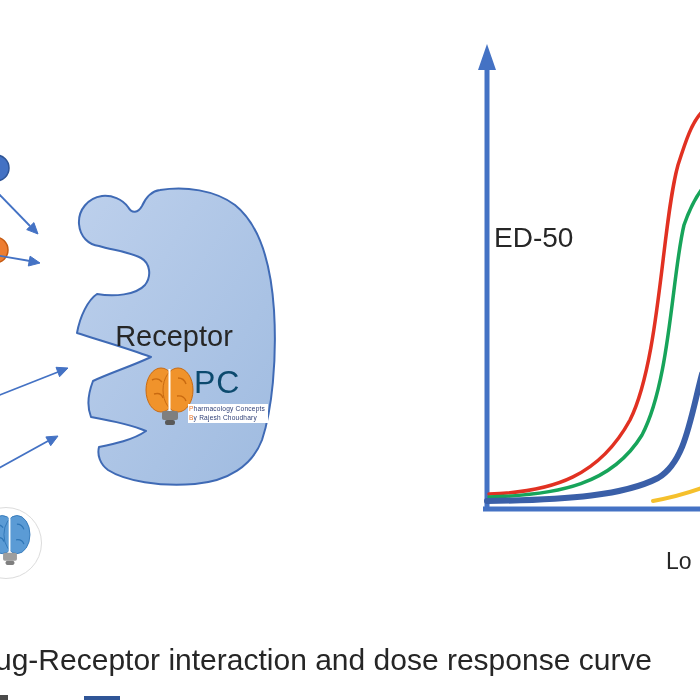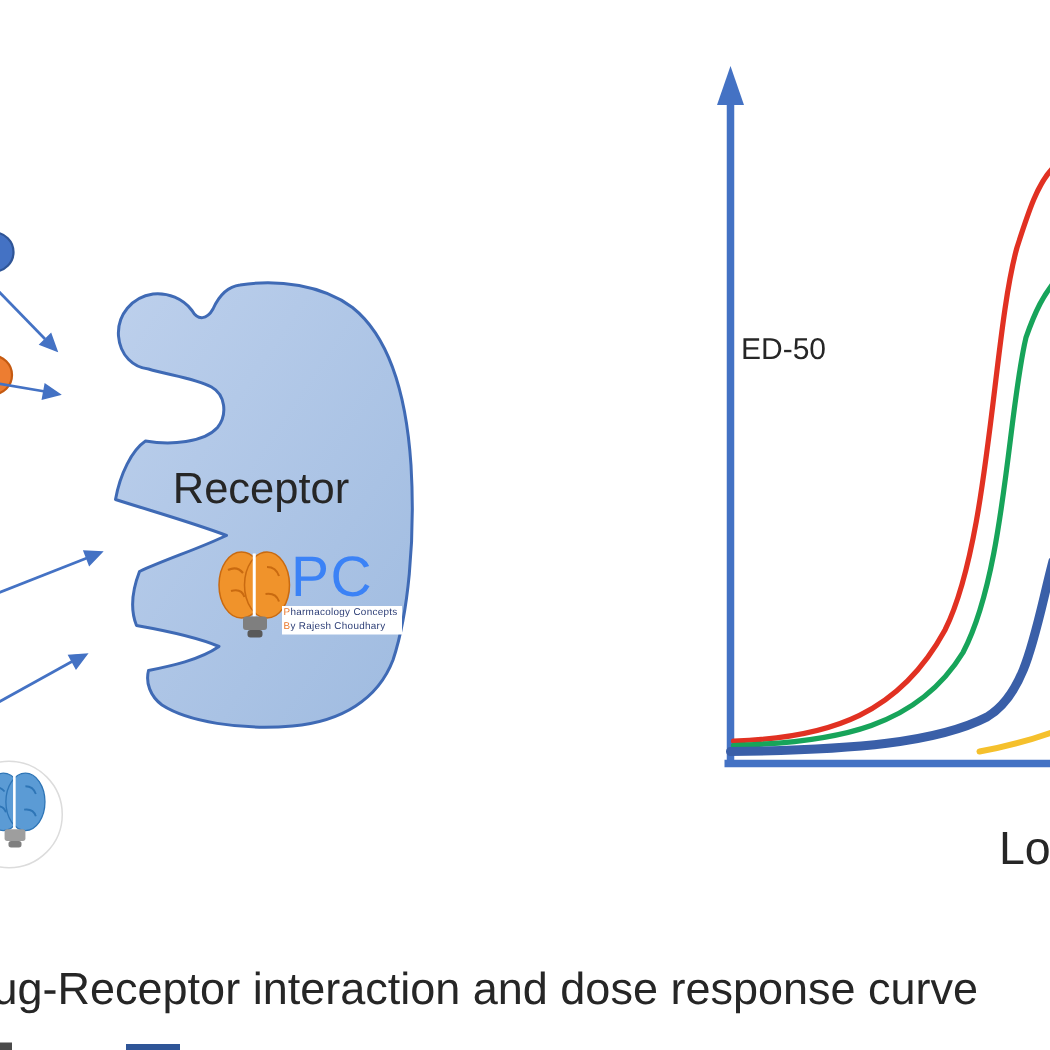--- a/index.html
+++ b/index.html
@@ -1,32 +1,32 @@
 <!DOCTYPE html>
 <html><head>
 <meta charset="utf-8">
 <style>
   * { margin:0; padding:0; box-sizing:border-box; }
   html,body { width:700px; height:700px; overflow:hidden; background:#ffffff;
               font-family:"Liberation Sans", sans-serif; }
   .canvas { position:relative; width:700px; height:700px; background:#ffffff; overflow:hidden; }
   svg.overlay { position:absolute; left:0; top:0; width:700px; height:700px; }
   .lbl { position:absolute; color:#262626; white-space:nowrap; }
-  .receptor-label { left:110px; top:310px; width:128px; font-size:29px; text-align:center; }
+  .receptor-label { left:110px; top:320px; width:128px; font-size:29px; text-align:center; }
   .response-label { left:318px; top:250px; font-size:29px; }
-  .ed50-label { left:494px; top:222px; font-size:20px; }
-  .logdose-label { left:666px; top:548px; font-size:31px; width:34px; overflow:hidden; }
+  .ed50-label { left:494px; top:222px; font-size:28px; }
+  .logdose-label { left:666px; top:548px; font-size:23px; width:34px; overflow:hidden; }
   .caption { left:-5px; top:643px; font-size:30px; }
   .watermark-text { left:58px; top:528px; font-size:30px; color:#1f1f1f; }
   .wm-circle { position:absolute; left:-30px; top:507px; width:72px; height:72px;
                border-radius:50%; background:#ffffff; border:1px solid #dcdcdc; }
   .wm-brain { position:absolute; left:-14px; top:512px; }
   .pc-logo { position:absolute; left:144px; top:362px; width:124px; height:80px; }
   .pc-brain { position:absolute; left:0px; top:2px; }
-  .pc-initials { position:absolute; left:50px; top:2px; font-size:38px; color:#3b82f6;
+  .pc-initials { position:absolute; left:50px; top:2px; font-size:32px; color:#0c4a6e;
                  letter-spacing:1px; }
   .pc-tagline { position:absolute; left:44px; top:42px; width:80px; background:#ffffff;
                 padding:1px 1px; }
   .logo-line { font-size:6.6px; line-height:8.5px; color:#2d3e76; white-space:nowrap;
                letter-spacing:0.2px; }
   .logo-line::first-letter { color:#e8762a; }
 </style>
 </head>
 <body>
 

